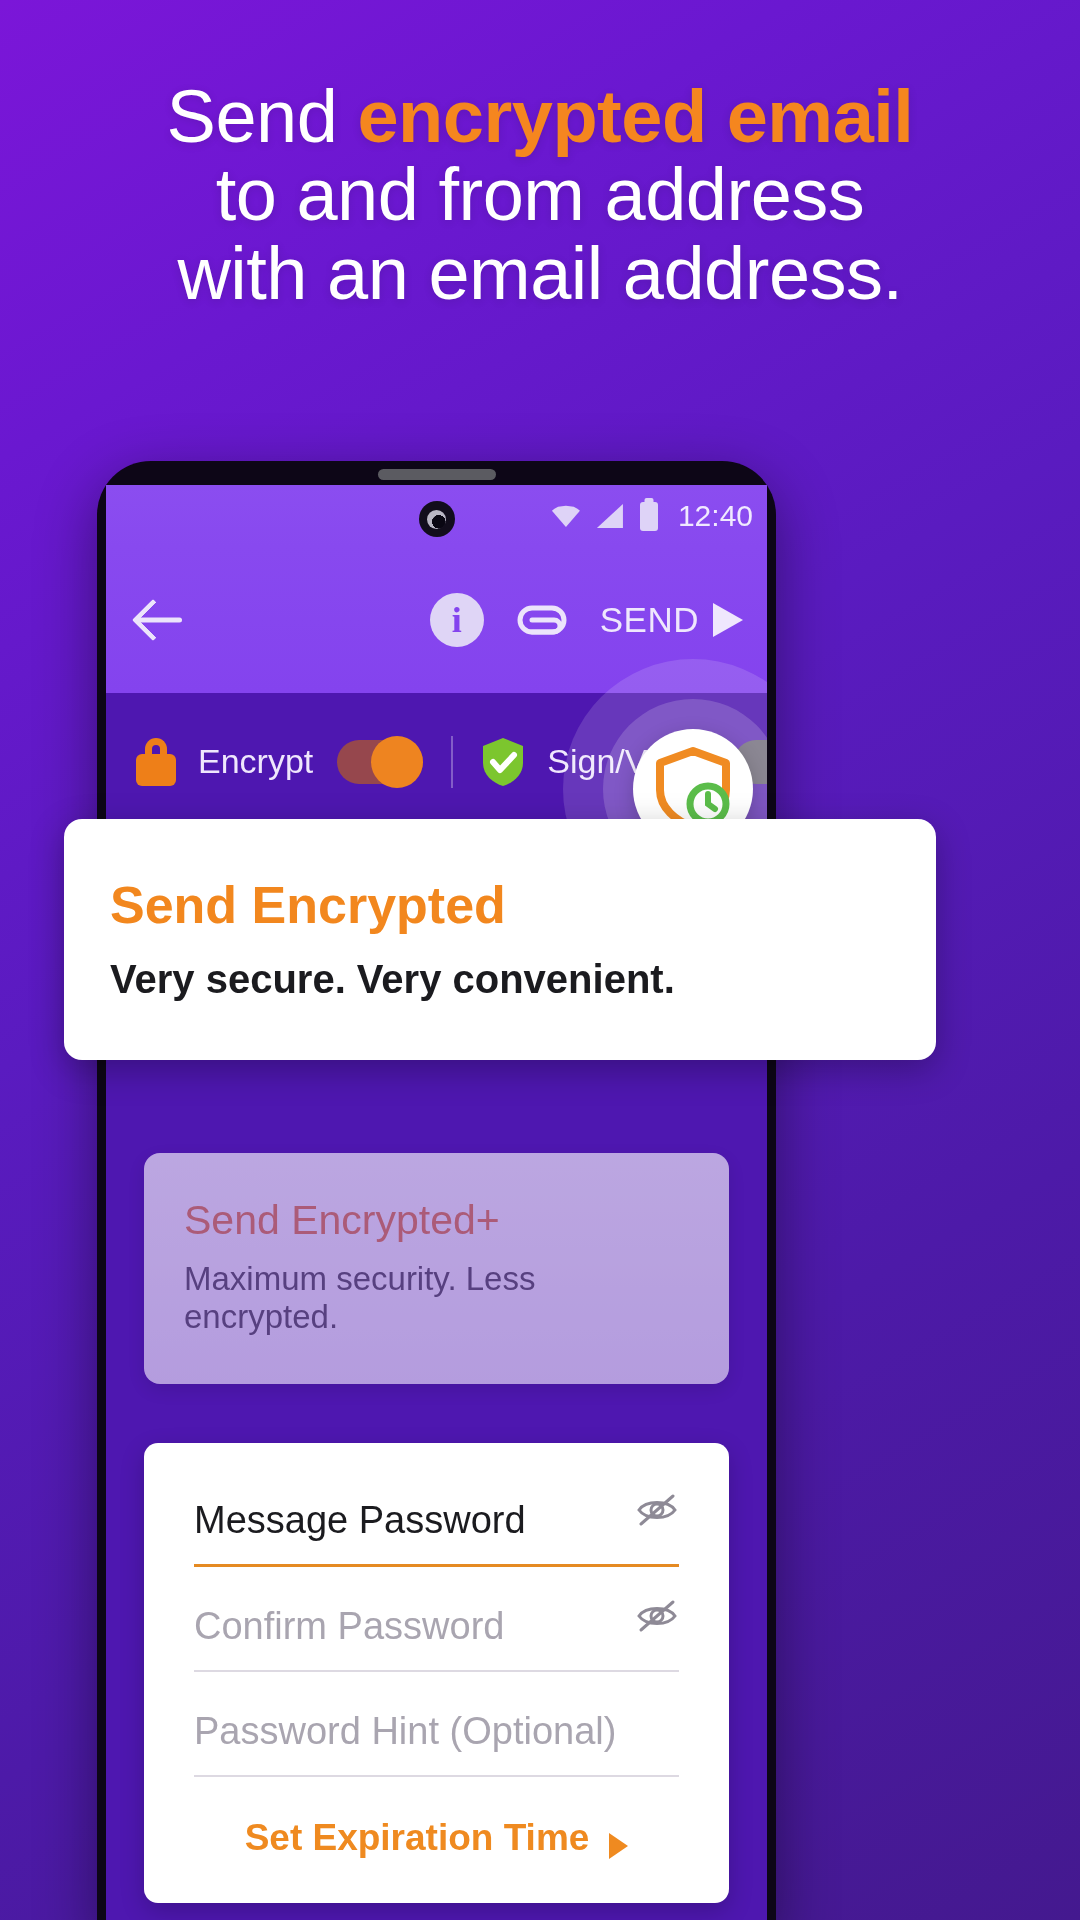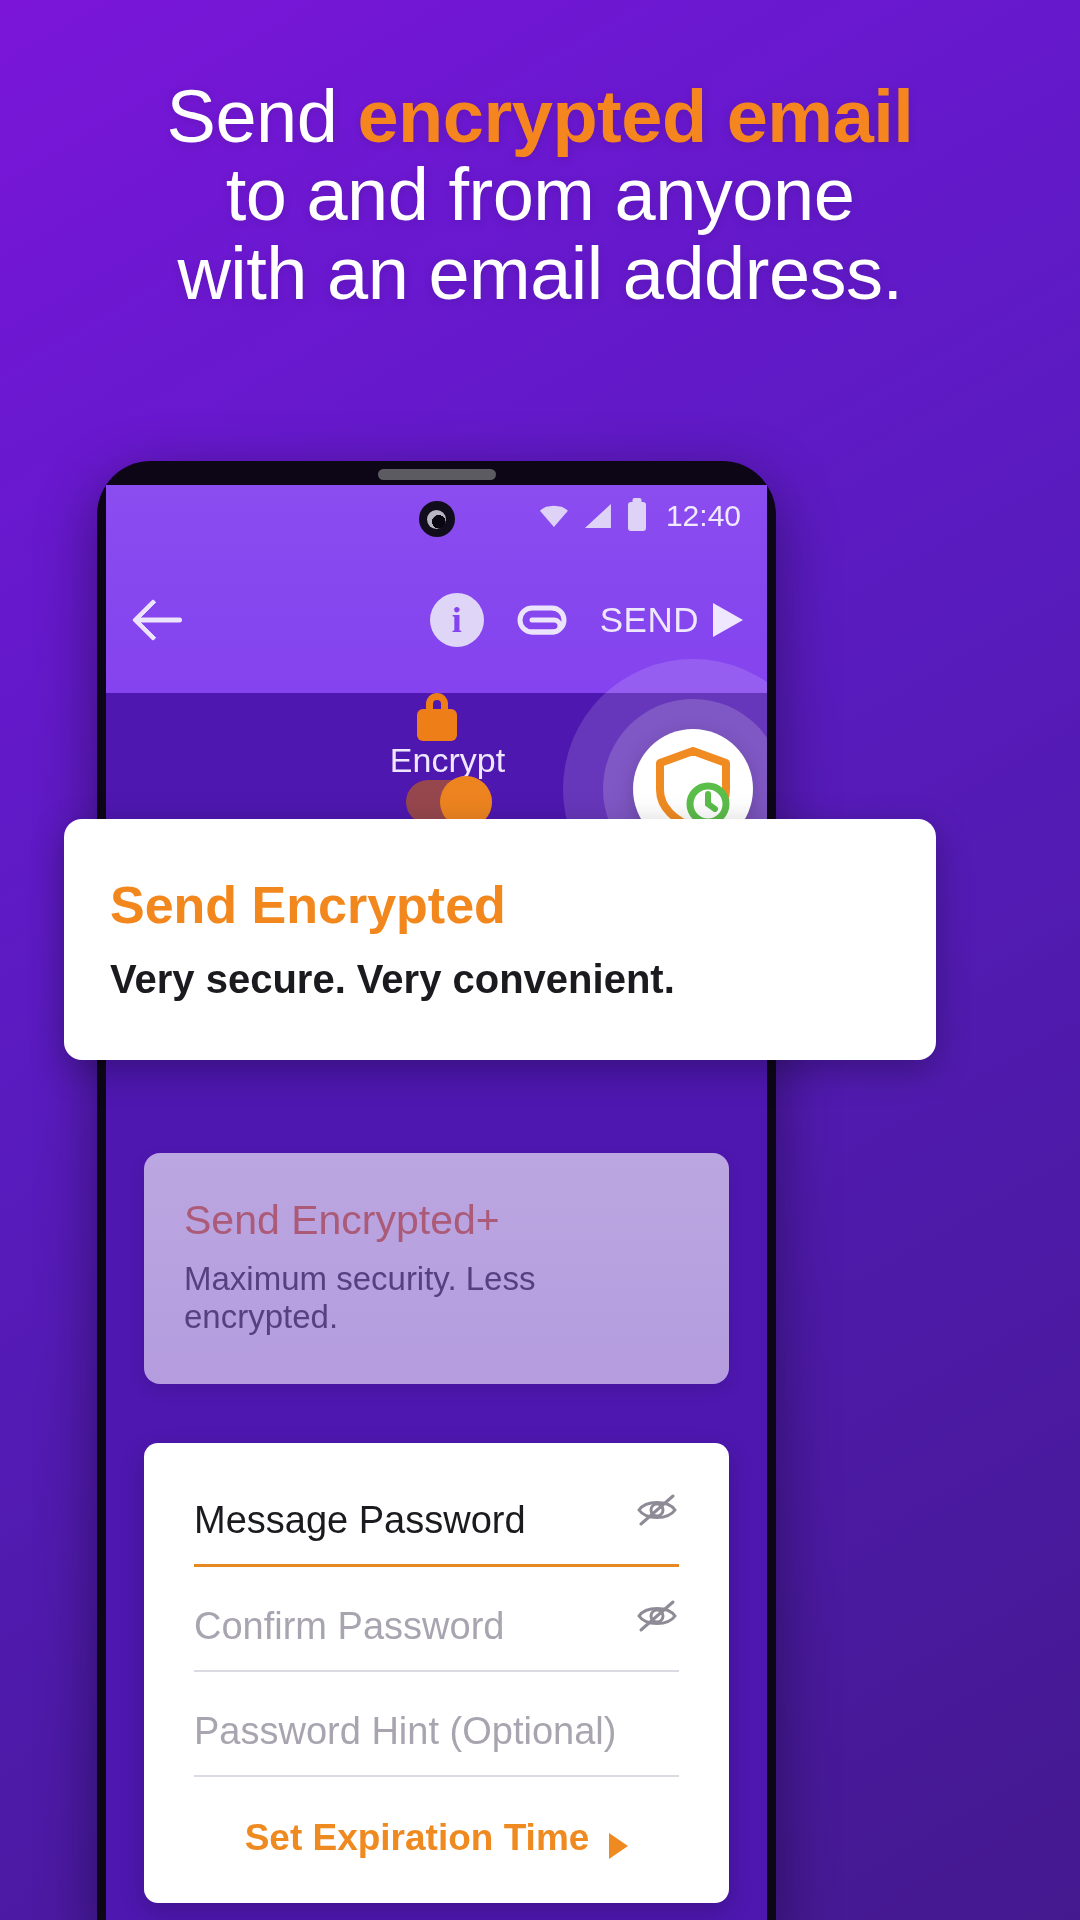--- a/index.html
+++ b/index.html
@@ -39,21 +39,21 @@
     position:absolute; left:9px; top:24px; right:9px; bottom:0;
     background:#4e17b0;
     overflow:hidden;
   }
 
   
   .statusbar{
     position:relative; height:62px;
     background:linear-gradient(180deg,#8b4df0 0%,#8849ef 100%);
     display:flex; align-items:center; justify-content:flex-end;
-    padding-right:26px; gap:17px;
+    padding-right:14px; gap:17px;
   }
   .punch{
     position:absolute; left:50%; transform:translateX(-50%); top:16px;
     width:36px; height:36px; border-radius:50%;
     background:#120d1c;
     display:flex; align-items:center; justify-content:center;
   }
   .punch i{
     width:19px;height:19px;border-radius:50%;
     background:radial-gradient(circle at 62% 62%, #0a0713 0 40%, #b9b6c4 41% 100%);
@@ -106,21 +106,20 @@
     width:0;height:0;border-left:30px solid #efe7fd;
     border-top:17px solid transparent; border-bottom:17px solid transparent;
   }
 
   
   .secrow{
     height:138px; background:#4e17b0;
     display:flex; align-items:center; padding:0 30px;
     border-bottom:1px solid rgba(255,255,255,.16);
     position:relative;
-    flex-direction:column;
   }
   .lock-ic{ width:40px;height:48px; position:relative; flex:0 0 auto; }
   .lock-ic .body{ position:absolute;bottom:0;left:0;width:40px;height:32px;border-radius:6px;background:#ee7f18; }
   .lock-ic .shackle{
     position:absolute;top:0;left:9px;width:22px;height:22px;border-radius:11px 11px 0 0;
     border:7px solid #ee7f18;border-bottom:none;
   }
   .sec-lbl{ color:#efe7fd; font-size:34px; margin-left:22px; white-space:nowrap; }
   .tgl{ width:86px;height:44px;border-radius:22px;position:relative;margin-left:24px;flex:0 0 auto; }
   .tgl.on-orange{ background:#96474d; }
@@ -207,21 +206,21 @@
     font-weight:bold;
   }
   .overlay-card .title{ color:#f2871e; font-size:52px; margin-bottom:22px; }
   .overlay-card .sub{ color:#1b1b1f; font-size:40px; }
 </style>
 </head>
 <body>
 
 <div class="headline">
   <span class="ln"><span>Send </span><span class="em">encrypted email</span></span>
-  <span class="ln">to and from anyone</span>
+  <span class="ln">to and from address</span>
   <span class="ln">with an email address.</span>
 </div>
 
 <div class="phone">
   <div class="speaker"></div>
 
   <div class="screen">
 
     <div class="statusbar">
       <div class="punch">

